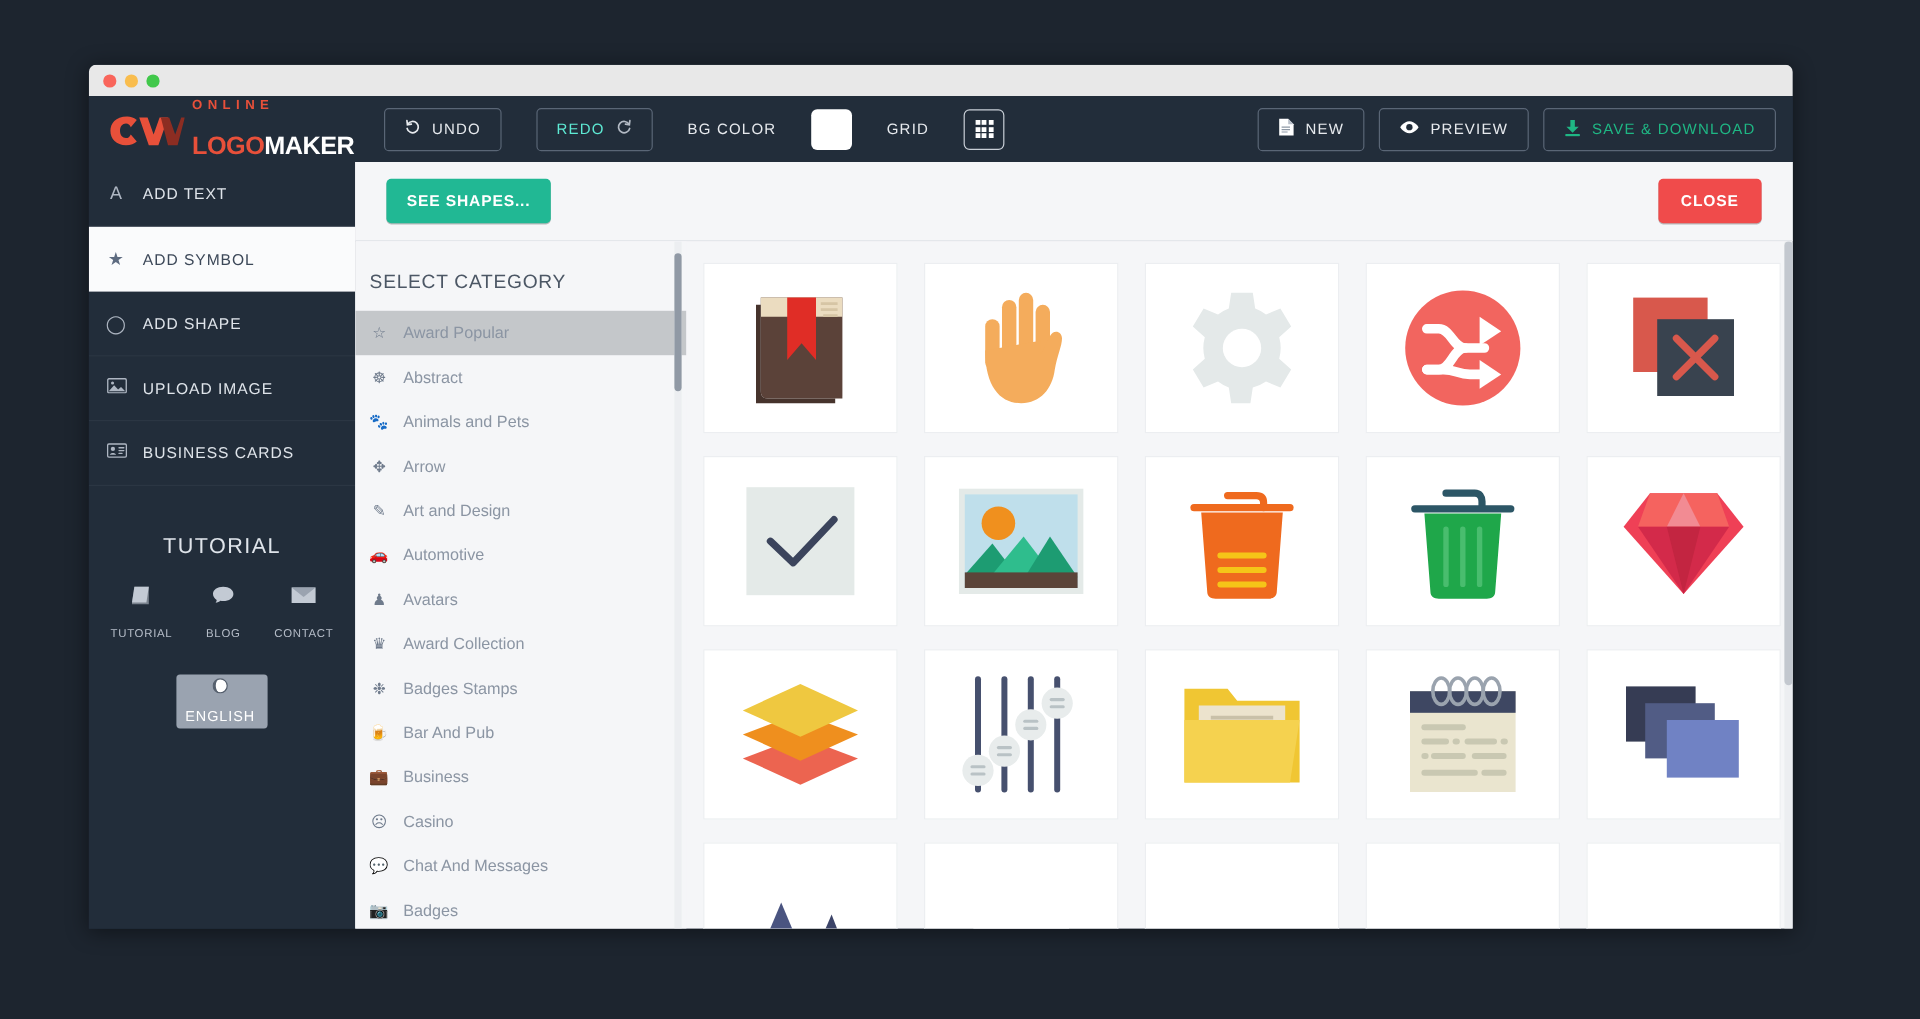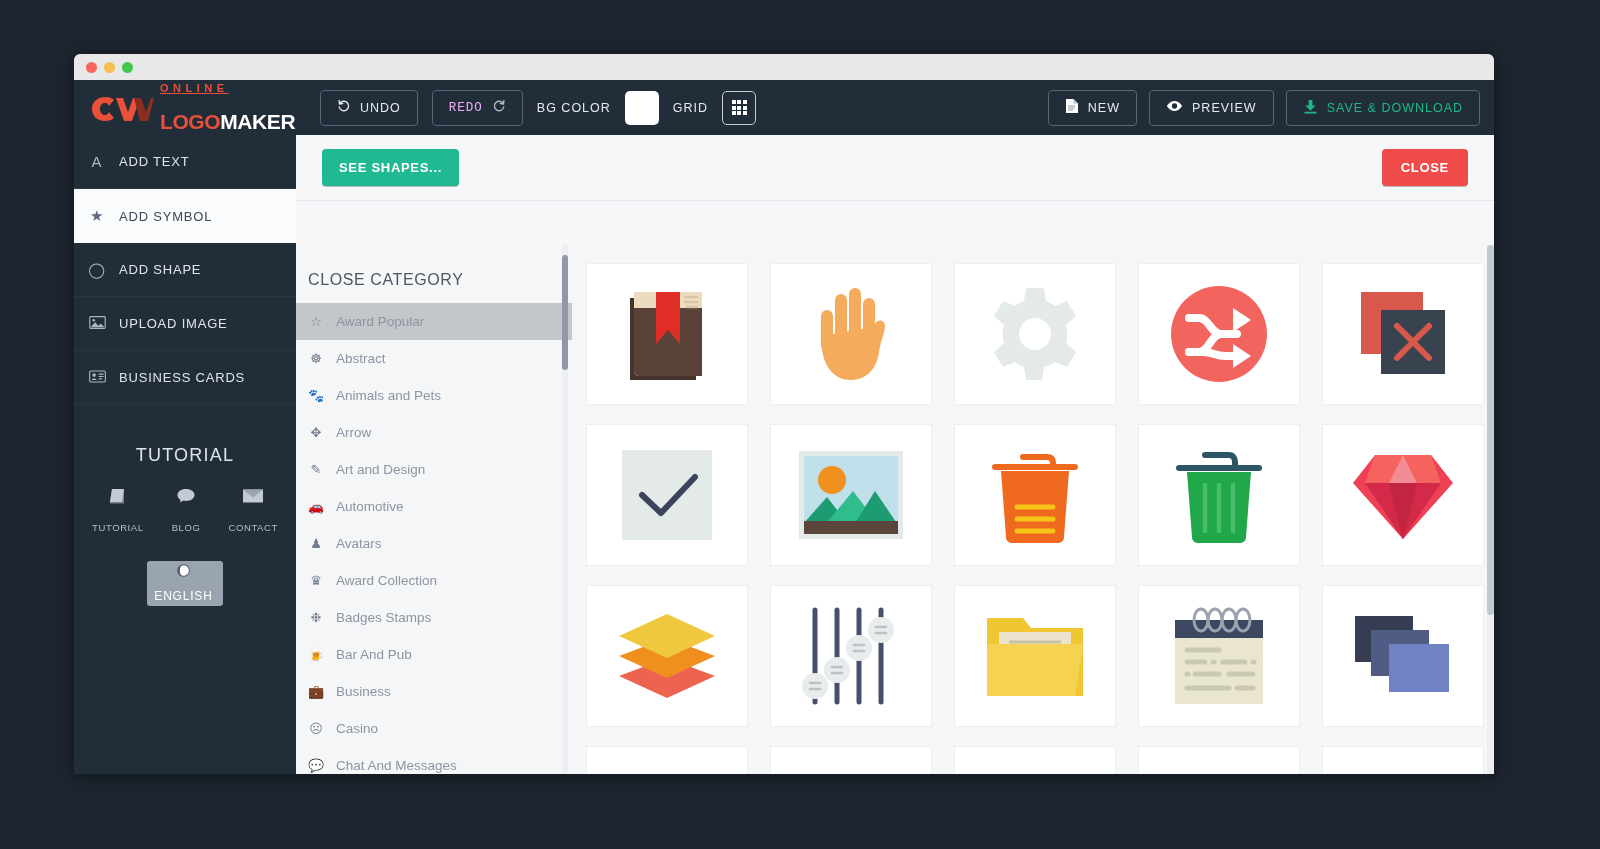--- a/index.html
+++ b/index.html
@@ -36,38 +36,38 @@
     position: relative;
   }
   .logo { display: flex; align-items: center; width: 210px; }
   .logo-mark {
     display: inline-block; width: 64px; height: 26px;
     position: relative; margin-right: 6px;
   }
   .logo-text { line-height: 1; }
   .logo-online {
     font-size: 11px; font-weight: bold; color: #e8503a;
-    letter-spacing: 4.5px; display: block; margin-bottom: 17px; text-decoration: underline;
+    letter-spacing: 4.5px; display: block; margin-bottom: 17px;
   }
   .logo-maker {
     font-size: 21px; font-weight: bold; color: #fff;
     letter-spacing: -0.4px; display: block;
   }
   .logo-maker .lm-red { color: #e8503a; }
 
   .tbtn {
     height: 36px; border: 1px solid #5a6676; border-radius: 4px;
     background: transparent; color: #e7eaee;
     font-size: 12.5px; letter-spacing: 1px; font-weight: normal;
     display: inline-flex; align-items: center; gap: 9px;
     padding: 0 16px; cursor: pointer; white-space: nowrap;
   }
-  .tbtn.disabled { color: #f0abfc; font-family: Liberation Mono, monospace; }
+  .tbtn.disabled { color: #5eead4; }
   .tbtn.accent { color: #1fb784; }
-  .tb-group { display: flex; align-items: center; gap: 14px; margin-left: 20px; }
+  .tb-group { display: flex; align-items: center; gap: 29px; margin-left: 20px; }
   .tb-right { display: flex; align-items: center; gap: 12px; margin-left: auto; }
   .tb-label {
     color: #e7eaee; font-size: 12.5px; letter-spacing: 1px; text-align: center;
   }
   .swatch {
     width: 34px; height: 34px; background: #fff; border-radius: 5px; cursor: pointer;
   }
   .grid-btn {
     width: 34px; height: 34px; border: 1px solid #c9cfd7; border-radius: 5px;
     display: flex; align-items: center; justify-content: center; cursor: pointer;
@@ -97,21 +97,21 @@
   .res-glyph { font-size: 19px; display: block; margin-bottom: 6px; color: #c3cad4; }
   .res-label { font-size: 9.5px; letter-spacing: .6px; color: #b6bdc8; }
   .lang {
     display: inline-flex; align-items: center; gap: 9px;
     margin-top: 26px; background: #9aa3b0; color: #fff;
     padding: 3px 10px 3px 7px; border-radius: 3px;
     font-size: 12px; letter-spacing: .8px; cursor: pointer; flex-direction: column;
   }
 
   
-  .main { flex: 1; background: #f5f6f8; position: relative; display: flex; flex-direction: column; gap: 44px; }
+  .main { flex: 1; background: #f5f6f8; position: relative; display: flex; flex-direction: column; }
   .panel-head {
     height: 66px; flex: none; display: flex; align-items: center;
     padding: 0 26px 0 26px; border-bottom: 1px solid #e4e7eb; background:#f5f6f8;
   }
   .btn-shapes {
     background: #21b894; color: #fff; border: none; border-radius: 4px;
     padding: 11px 17px; font-size: 13px; font-weight: bold; letter-spacing: .7px;
     cursor: pointer; box-shadow: 0 1px 0 rgba(0,0,0,.25);
   }
   .btn-close {
@@ -353,21 +353,21 @@
       <div class="main">
 
         <div class="panel-head">
           <button class="btn-shapes">SEE SHAPES...</button>
           <button class="btn-close">CLOSE</button>
         </div>
 
         <div class="panel-body">
 
           <div class="cats">
-            <div class="cats-title">CLOSE CATEGORY</div>
+            <div class="cats-title">SELECT CATEGORY</div>
 
             <div class="cat selected">
               <span class="cat-icon">☆</span>
               <span>Award Popular</span>
             </div>
             <div class="cat">
               <span class="cat-icon">☸</span>
               <span>Abstract</span>
             </div>
             <div class="cat">

